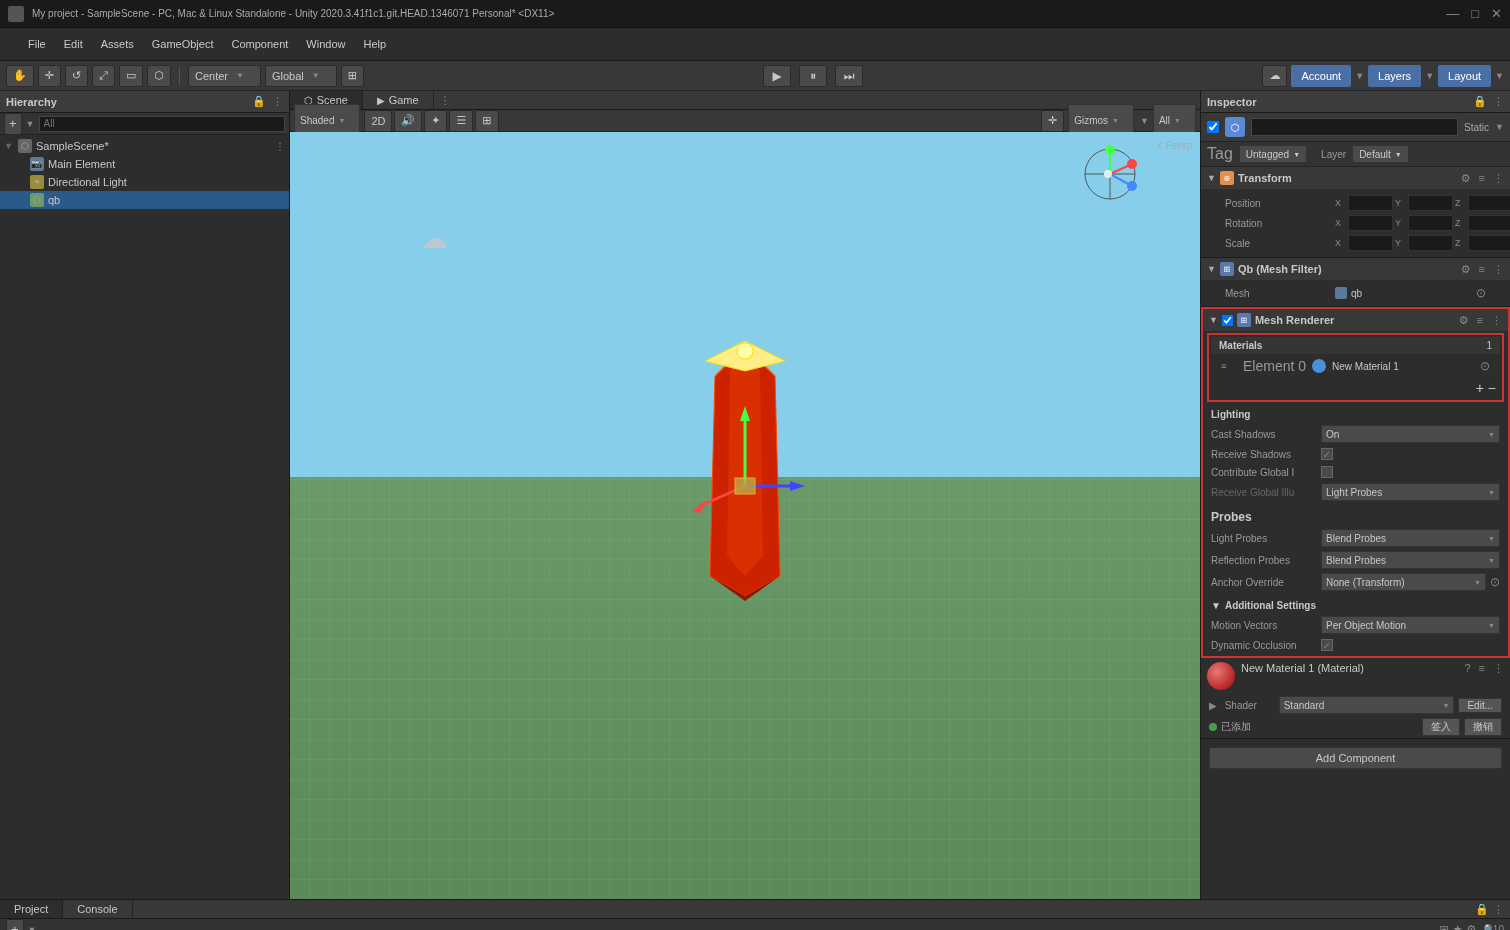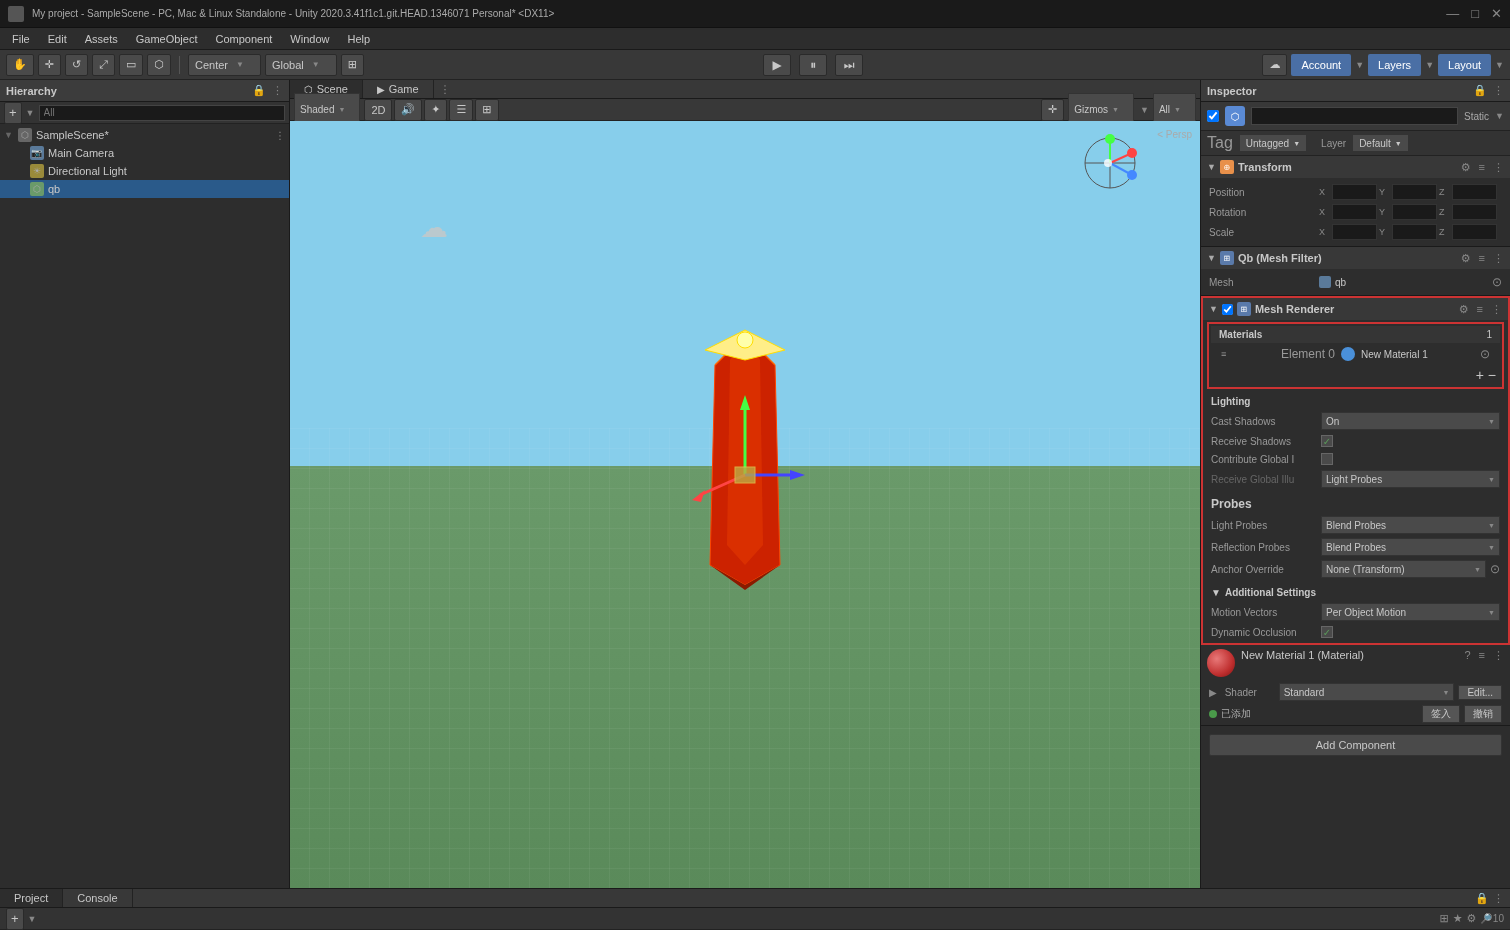--- a/index.html
+++ b/index.html
@@ -6,21 +6,21 @@
     body { background: #3c3c3c; color: #c8c8c8; font-family: 'Segoe UI', Arial, sans-serif; font-size: 11px; width: 1510px; height: 930px; overflow: hidden; }
 
     
     #title-bar { background: #1a1a1a; height: 28px; display: flex; align-items: center; justify-content: space-between; padding: 0 8px; border-bottom: 1px solid #111; }
     #title-bar .title-left { display: flex; align-items: center; gap: 8px; color: #aaa; font-size: 10px; }
     #title-bar .title-icon { width: 16px; height: 16px; background: #555; border-radius: 2px; }
     #title-bar .win-controls { display: flex; gap: 12px; color: #888; font-size: 13px; }
     #title-bar .win-controls span { cursor: pointer; }
 
     
-    #menu-bar { background: #2d2d2d; height: 22px; display: flex; align-items: center; padding: 0 4px; border-bottom: 1px solid #1a1a1a; gap: 2px; }
+    #menu-bar { background: #2d2d2d; height: 33px; display: flex; align-items: center; padding: 0 20px; border-bottom: 1px solid #1a1a1a; gap: 2px; }
     .menu-item { padding: 2px 8px; color: #c8c8c8; cursor: pointer; font-size: 11px; }
 
     
     #toolbar { background: #383838; height: 30px; display: flex; align-items: center; padding: 0 6px; border-bottom: 1px solid #222; gap: 4px; }
     .toolbar-btn { background: #4a4a4a; border: 1px solid #2a2a2a; color: #c8c8c8; padding: 2px 6px; cursor: pointer; border-radius: 2px; font-size: 11px; height: 22px; display: flex; align-items: center; }
     .toolbar-separator { width: 1px; height: 18px; background: #555; margin: 0 4px; }
     .toolbar-dropdown { background: #4a4a4a; border: 1px solid #2a2a2a; color: #c8c8c8; padding: 2px 16px 2px 6px; cursor: pointer; border-radius: 2px; font-size: 11px; height: 22px; display: flex; align-items: center; gap: 4px; position: relative; }
     .toolbar-dropdown::after { content: '▼'; font-size: 8px; margin-left: 4px; color: #888; }
     .toolbar-center { flex: 1; display: flex; justify-content: center; gap: 8px; }
     .play-btn { background: #4a4a4a; border: 1px solid #2a2a2a; color: #c8c8c8; width: 28px; height: 22px; display: flex; align-items: center; justify-content: center; cursor: pointer; border-radius: 2px; font-size: 12px; }
@@ -70,21 +70,21 @@
     .tag-dropdown { background: #4a4a4a; border: 1px solid #333; color: #c8c8c8; font-size: 10px; padding: 1px 6px; height: 18px; display: flex; align-items: center; position: relative; cursor: pointer; }
     .tag-dropdown::after { content: '▼'; font-size: 7px; margin-left: 4px; }
 
     
     .component-section { border-bottom: 1px solid #1a1a1a; flex-shrink: 0; }
     .component-header { background: #383838; height: 22px; display: flex; align-items: center; padding: 0 6px; gap: 4px; cursor: pointer; }
     .component-arrow { color: #aaa; font-size: 9px; }
     .component-icon { width: 14px; height: 14px; background: #5a7a9a; border-radius: 2px; display: flex; align-items: center; justify-content: center; font-size: 8px; color: white; }
     .component-name { font-size: 11px; color: #c8c8c8; font-weight: bold; flex: 1; }
     .component-actions { display: flex; gap: 8px; color: #888; font-size: 11px; }
-    .component-body { padding: 4px 0; }
+    .component-body { padding: 4px 16px; }
     .prop-row { display: flex; align-items: center; padding: 2px 8px; min-height: 18px; }
     .prop-label { width: 110px; color: #999; font-size: 10px; flex-shrink: 0; }
     .prop-value { flex: 1; display: flex; gap: 2px; align-items: center; }
     .xyz-field { display: flex; align-items: center; gap: 1px; }
     .xyz-label { color: #888; font-size: 9px; width: 12px; }
     .xyz-input { background: #1a1a1a; border: 1px solid #333; color: #c8c8c8; width: 45px; height: 16px; font-size: 10px; padding: 0 2px; }
     .prop-dropdown { background: #4a4a4a; border: 1px solid #333; color: #c8c8c8; font-size: 10px; padding: 1px 4px; height: 18px; flex: 1; display: flex; align-items: center; position: relative; cursor: pointer; }
     .prop-dropdown::after { content: '▼'; font-size: 7px; margin-left: auto; color: #888; }
     .checkbox-check { width: 12px; height: 12px; border: 1px solid #666; background: #4a4a4a; display: flex; align-items: center; justify-content: center; font-size: 9px; color: #4a90d9; }
 
@@ -211,21 +211,21 @@
     <div class="hier-content">
       <div class="hier-item">
         <span class="hier-arrow">▼</span>
         <span class="hier-icon">⬡</span>
         <span class="hier-name">SampleScene*</span>
         <span style="margin-left:auto; color:#888; font-size:10px;">⋮</span>
       </div>
       <div class="hier-item hier-indent">
         <span class="hier-arrow"></span>
         <span class="hier-icon" style="background:#5a7a9a;">📷</span>
-        <span class="hier-name">Main Camera</span>
+        <span class="hier-name">Main Element</span>
       </div>
       <div class="hier-item hier-indent">
         <span class="hier-arrow"></span>
         <span class="hier-icon" style="background:#9a8a3a;">☀</span>
         <span class="hier-name">Directional Light</span>
       </div>
       <div class="hier-item hier-indent selected">
         <span class="hier-arrow"></span>
         <span class="hier-icon" style="background:#6a9a6a;">⬡</span>
         <span class="hier-name">qb</span>
@@ -454,21 +454,21 @@
         </div>
       </div>
 
       <div style="border:2px solid #cc3333; margin:2px 4px; padding:2px;">
         <div class="materials-header-row">
           <span class="materials-label">Materials</span>
           <span class="materials-count">1</span>
         </div>
         <div class="material-item">
           <span style="color:#999;font-size:9px;width:16px;">≡</span>
-          <span style="color:#999;font-size:12px;margin-left:38px;">Element 0</span>
+          <span style="color:#999;font-size:14px;">Element 0</span>
           <div class="material-picker"></div>
           <span style="font-size:10px;color:#c8c8c8;flex:1;">New Material 1</span>
           <span style="color:#888;font-size:12px;">⊙</span>
         </div>
         <div style="display:flex; justify-content:flex-end; padding:2px 4px; gap:4px;">
           <span style="color:#c8c8c8;font-size:14px;cursor:pointer;">+</span>
           <span style="color:#c8c8c8;font-size:14px;cursor:pointer;">−</span>
         </div>
       </div>
 

